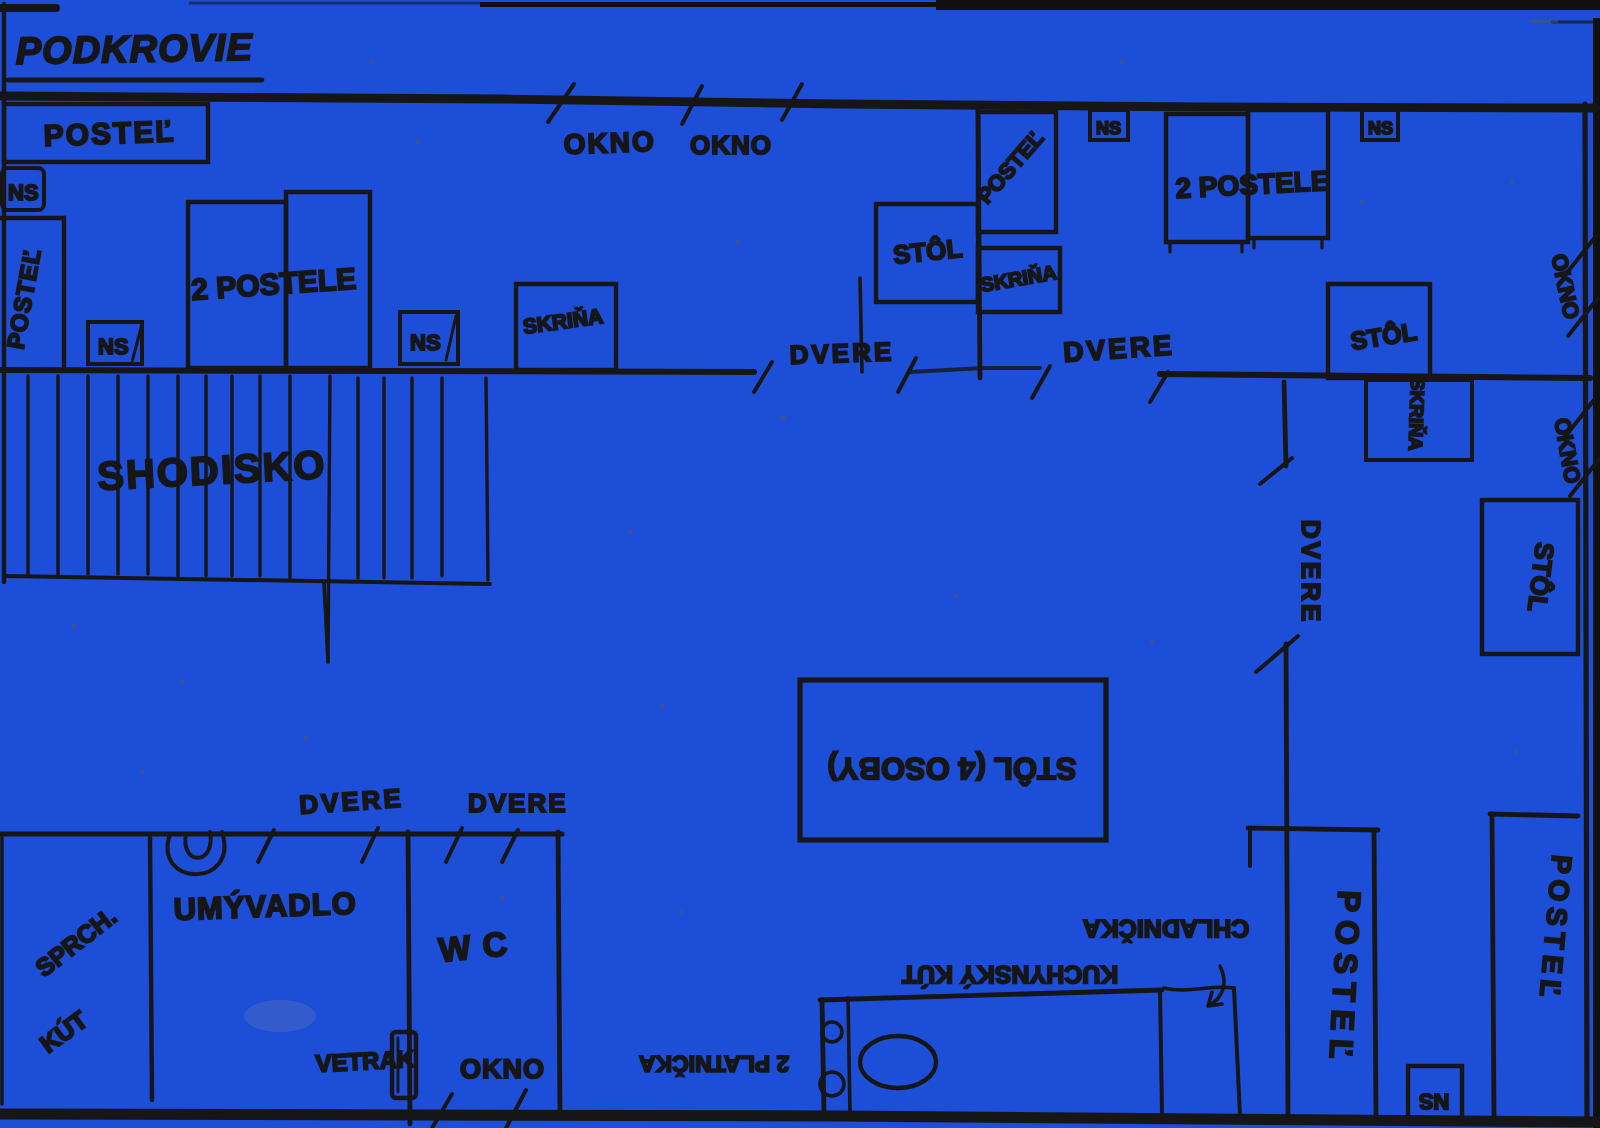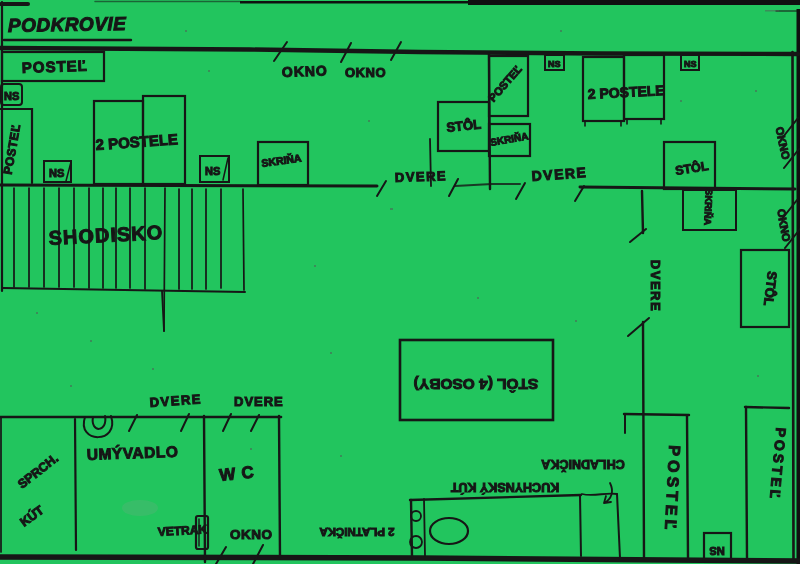--- a/index.html
+++ b/index.html
@@ -1,16 +1,16 @@
 <!DOCTYPE html>
 <html><head>
 <meta charset="utf-8">
 <style>
 html,body{margin:0;padding:0;background:#fff}
-#page{position:relative;width:800px;height:564px;background:#22c55e;overflow:hidden;font-family:"Liberation Sans",sans-serif}
+#page{position:relative;width:800px;height:564px;background:#1d4ed8;overflow:hidden;font-family:"Liberation Sans",sans-serif}
 svg{position:absolute;left:0;top:0}
 text{font-family:"Liberation Sans",sans-serif;font-weight:bold;fill:#161616}
 </style>
 </head>
 <body>
 
 <div id="page">
 <svg width="800" height="564" viewBox="0 0 800 564" fill="none" stroke="#161616" stroke-linecap="round">
 
 <g stroke="none" fill="#101010">

